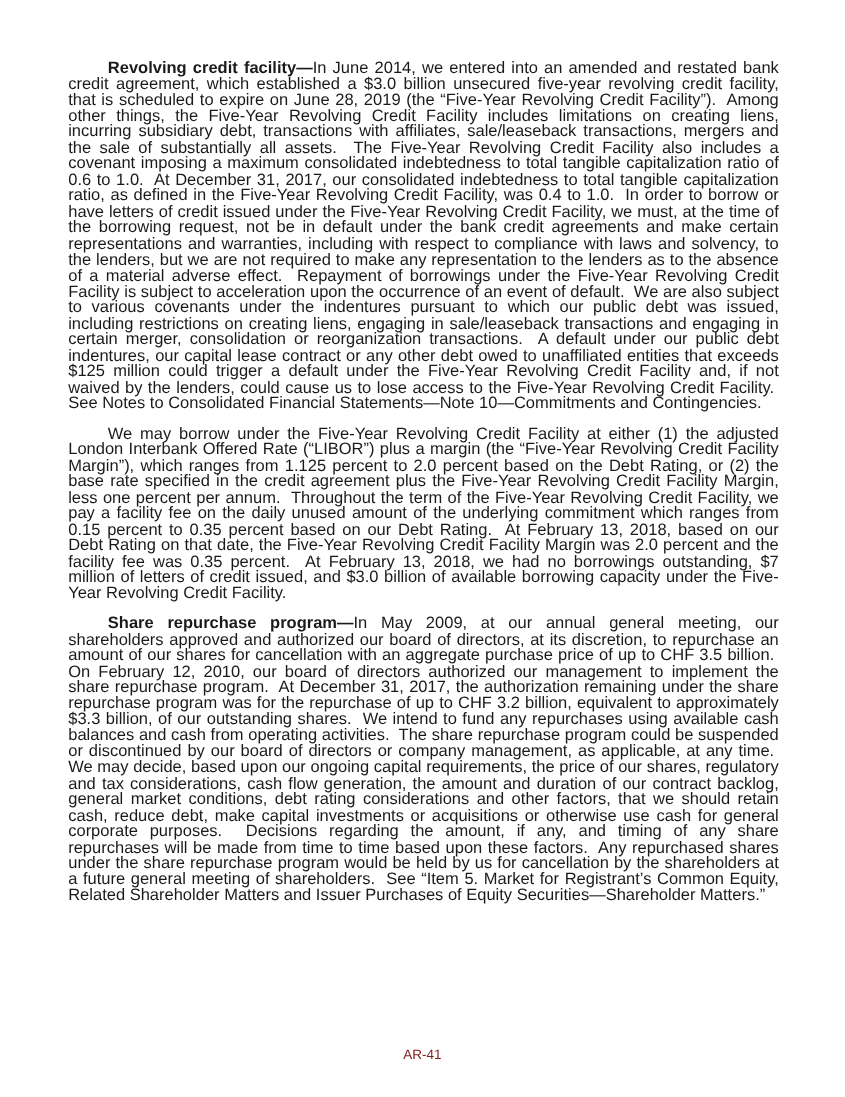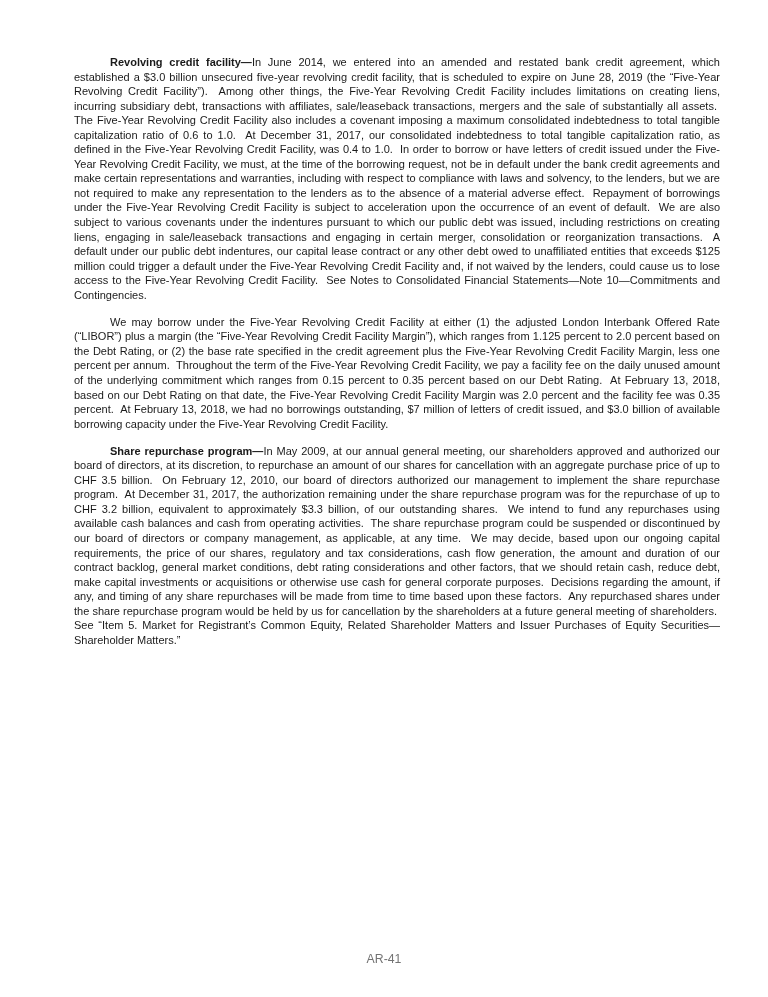--- a/index.html
+++ b/index.html
@@ -15,24 +15,24 @@
     color: #1a1a1a;
     overflow: hidden;
   }
   .page {
     position: absolute;
     inset: 0;
     background: #ffffff;
   }
   .content {
     position: absolute;
-    left: 74px;
+    left: 62px;
     top: 55px;
     width: 646px;
-    font-size: 11px;
+    font-size: 15px;
     line-height: 14.55px;
     text-align: justify;
   }
   .content p {
     margin: 0 0 12.5px 0;
     text-indent: 36px;
   }
   .content p:last-child {
     margin-bottom: 0;
   }
@@ -40,21 +40,21 @@
     font-weight: bold;
   }
   .footer {
     position: absolute;
     top: 952px;
     left: 0;
     width: 768px;
     text-align: center;
     font-size: 12.3px;
     line-height: 14.55px;
-    color: #737373;
+    color: #7f1d1d;
   }
 </style>
 </head>
 <body>
 
 <div class="page">
   <div class="content">
     <p><span class="lead">Revolving credit facility—</span><span>In June 2014, we entered into an amended and restated bank credit agreement, which established a $3.0 billion unsecured five-year revolving credit facility, that is scheduled to expire on June 28, 2019 (the “Five-Year Revolving Credit Facility”).&nbsp; Among other things, the Five-Year Revolving Credit Facility includes limitations on creating liens, incurring subsidiary debt, transactions with affiliates, sale/leaseback transactions, mergers and the sale of substantially all assets.&nbsp; The Five-Year Revolving Credit Facility also includes a covenant imposing a maximum consolidated indebtedness to total tangible capitalization ratio of 0.6 to 1.0.&nbsp; At December 31, 2017, our consolidated indebtedness to total tangible capitalization ratio, as defined in the Five-Year Revolving Credit Facility, was 0.4 to 1.0.&nbsp; In order to borrow or have letters of credit issued under the Five-Year Revolving Credit Facility, we must, at the time of the borrowing request, not be in default under the bank credit agreements and make certain representations and warranties, including with respect to compliance with laws and solvency, to the lenders, but we are not required to make any representation to the lenders as to the absence of a material adverse effect.&nbsp; Repayment of borrowings under the Five-Year Revolving Credit Facility is subject to acceleration upon the occurrence of an event of default.&nbsp; We are also subject to various covenants under the indentures pursuant to which our public debt was issued, including restrictions on creating liens, engaging in sale/leaseback transactions and engaging in certain merger, consolidation or reorganization transactions.&nbsp; A default under our public debt indentures, our capital lease contract or any other debt owed to unaffiliated entities that exceeds $125 million could trigger a default under the Five-Year Revolving Credit Facility and, if not waived by the lenders, could cause us to lose access to the Five-Year Revolving Credit Facility.&nbsp; See Notes to Consolidated Financial Statements—Note 10—Commitments and Contingencies.</span></p>
     <p><span class="lead"></span><span>We may borrow under the Five-Year Revolving Credit Facility at either (1) the adjusted London Interbank Offered Rate (“LIBOR”) plus a margin (the “Five-Year Revolving Credit Facility Margin”), which ranges from 1.125 percent to 2.0 percent based on the Debt Rating, or (2) the base rate specified in the credit agreement plus the Five-Year Revolving Credit Facility Margin, less one percent per annum.&nbsp; Throughout the term of the Five-Year Revolving Credit Facility, we pay a facility fee on the daily unused amount of the underlying commitment which ranges from 0.15 percent to 0.35 percent based on our Debt Rating.&nbsp; At February 13, 2018, based on our Debt Rating on that date, the Five-Year Revolving Credit Facility Margin was 2.0 percent and the facility fee was 0.35 percent.&nbsp; At February 13, 2018, we had no borrowings outstanding, $7 million of letters of credit issued, and $3.0 billion of available borrowing capacity under the Five-Year Revolving Credit Facility.</span></p>
     <p><span class="lead">Share repurchase program—</span><span>In May 2009, at our annual general meeting, our shareholders approved and authorized our board of directors, at its discretion, to repurchase an amount of our shares for cancellation with an aggregate purchase price of up to CHF 3.5 billion.&nbsp; On February 12, 2010, our board of directors authorized our management to implement the share repurchase program.&nbsp; At December 31, 2017, the authorization remaining under the share repurchase program was for the repurchase of up to CHF 3.2 billion, equivalent to approximately $3.3 billion, of our outstanding shares.&nbsp; We intend to fund any repurchases using available cash balances and cash from operating activities.&nbsp; The share repurchase program could be suspended or discontinued by our board of directors or company management, as applicable, at any time.&nbsp; We may decide, based upon our ongoing capital requirements, the price of our shares, regulatory and tax considerations, cash flow generation, the amount and duration of our contract backlog, general market conditions, debt rating considerations and other factors, that we should retain cash, reduce debt, make capital investments or acquisitions or otherwise use cash for general corporate purposes.&nbsp; Decisions regarding the amount, if any, and timing of any share repurchases will be made from time to time based upon these factors.&nbsp; Any repurchased shares under the share repurchase program would be held by us for cancellation by the shareholders at a future general meeting of shareholders.&nbsp; See “Item 5. Market for Registrant’s Common Equity, Related Shareholder Matters and Issuer Purchases of Equity Securities—Shareholder Matters.”</span></p>

